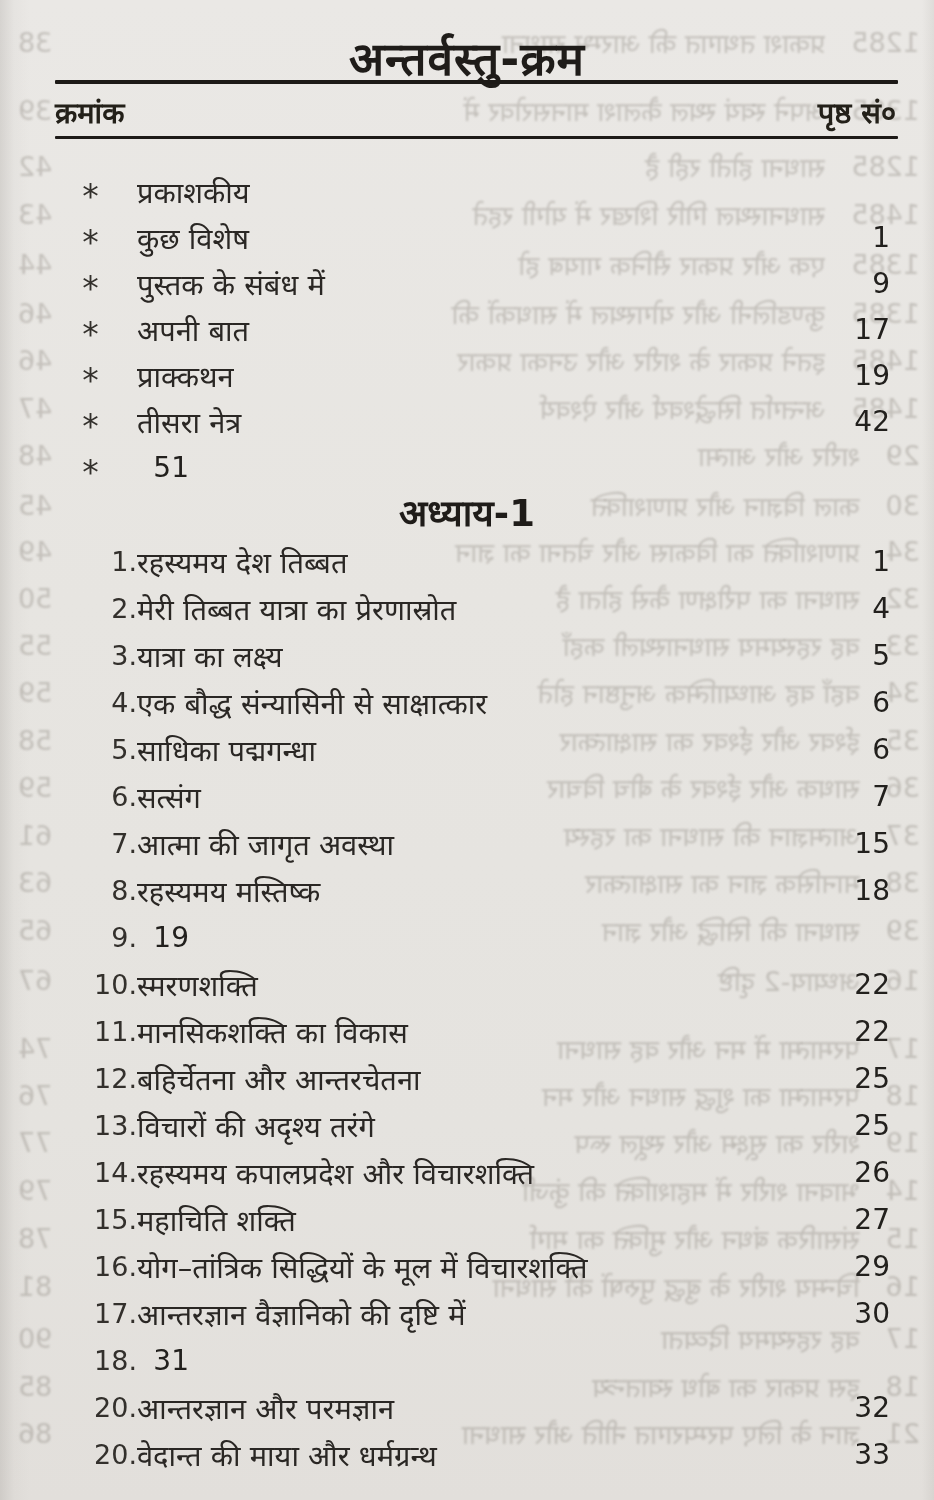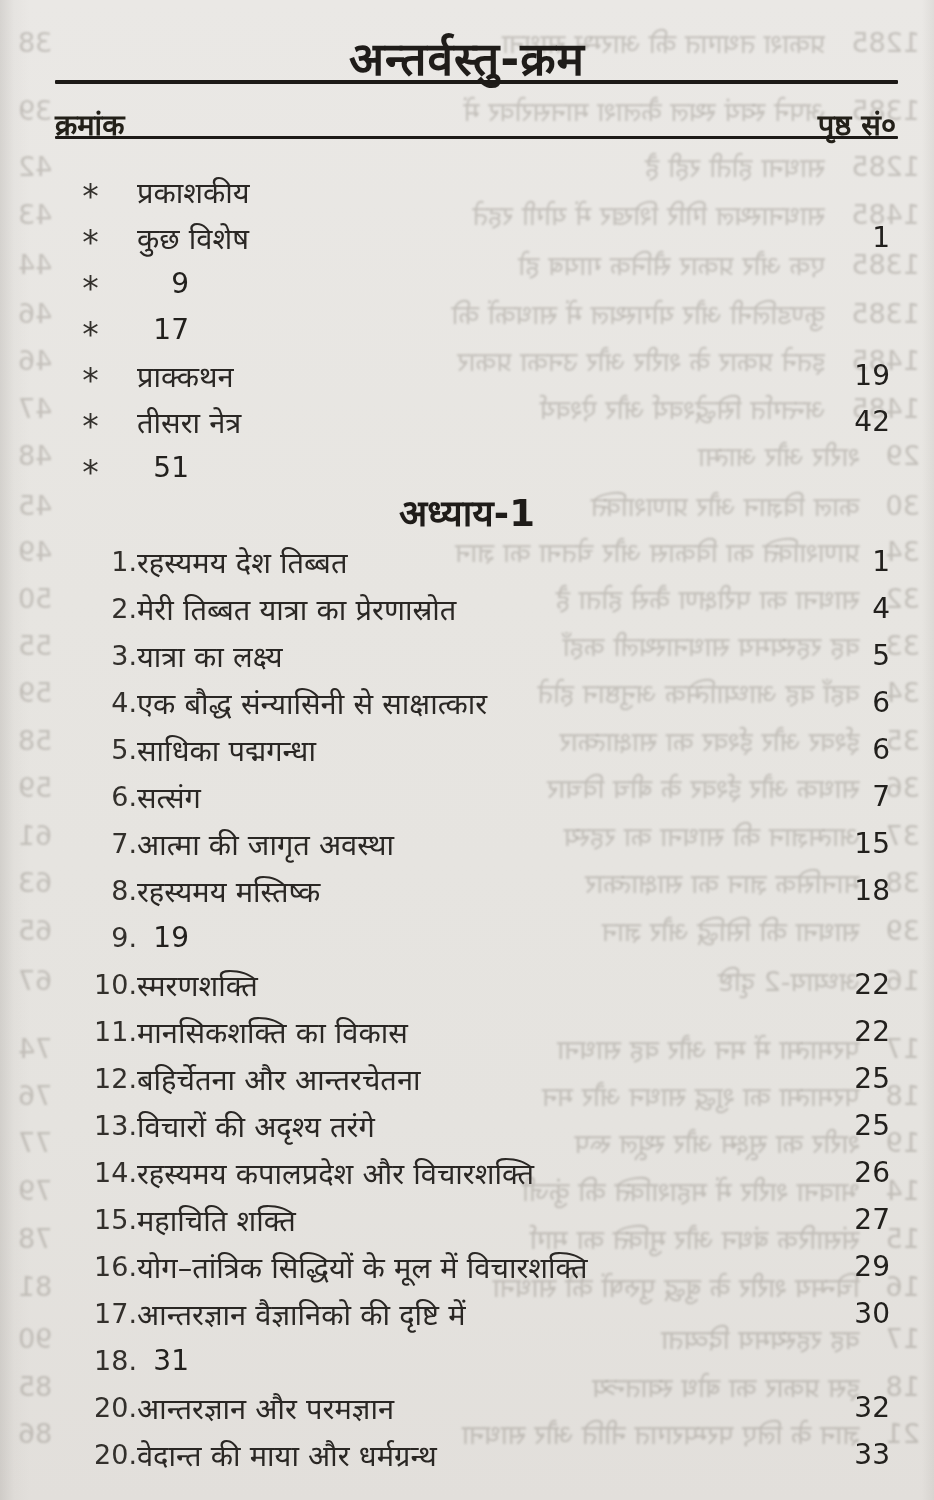--- a/index.html
+++ b/index.html
@@ -32,21 +32,21 @@
   .content{position:absolute;inset:0;z-index:2;}
   .title{
     position:absolute;top:26px;left:0;right:0;
     text-align:center;font-size:46px;font-weight:bold;
     color:#1f1c19;letter-spacing:1px;
   }
   .rule{position:absolute;left:55px;right:36px;height:4px;background:#1d1a17;border-radius:1px;}
   .rule.r1{top:80px;}
   .rule.r2{top:136px;height:3px;}
   .head-row{
-    position:absolute;top:104px;left:55px;right:38px;
+    position:absolute;top:92px;left:55px;right:38px;
     display:flex;justify-content:space-between;align-items:center;
     font-size:29px;font-weight:bold;color:#232019;
   }
   .fm-block{position:absolute;top:168px;left:0;right:0;}
   .ch-heading{
     position:absolute;top:486px;left:0;right:0;
     text-align:center;font-size:37px;font-weight:bold;color:#1f1c19;
   }
   .list-block{position:absolute;top:538px;left:0;right:0;}
   .toc-row{
@@ -233,25 +233,27 @@
   </div>
 
   <div class="toc-row">
     <span class="num marker">*</span>
     <span class="label">कुछ विशेष</span>
     <span class="pg">1</span>
   </div>
 
   <div class="toc-row">
     <span class="num marker">*</span>
+    <span class="label">पुस्तक के संबंध में</span>
     <span class="pg">9</span>
   </div>
 
   <div class="toc-row">
     <span class="num marker">*</span>
+    <span class="label">अपनी बात</span>
     <span class="pg">17</span>
   </div>
 
   <div class="toc-row">
     <span class="num marker">*</span>
     <span class="label">प्राक्कथन</span>
     <span class="pg">19</span>
   </div>
 
   <div class="toc-row">

